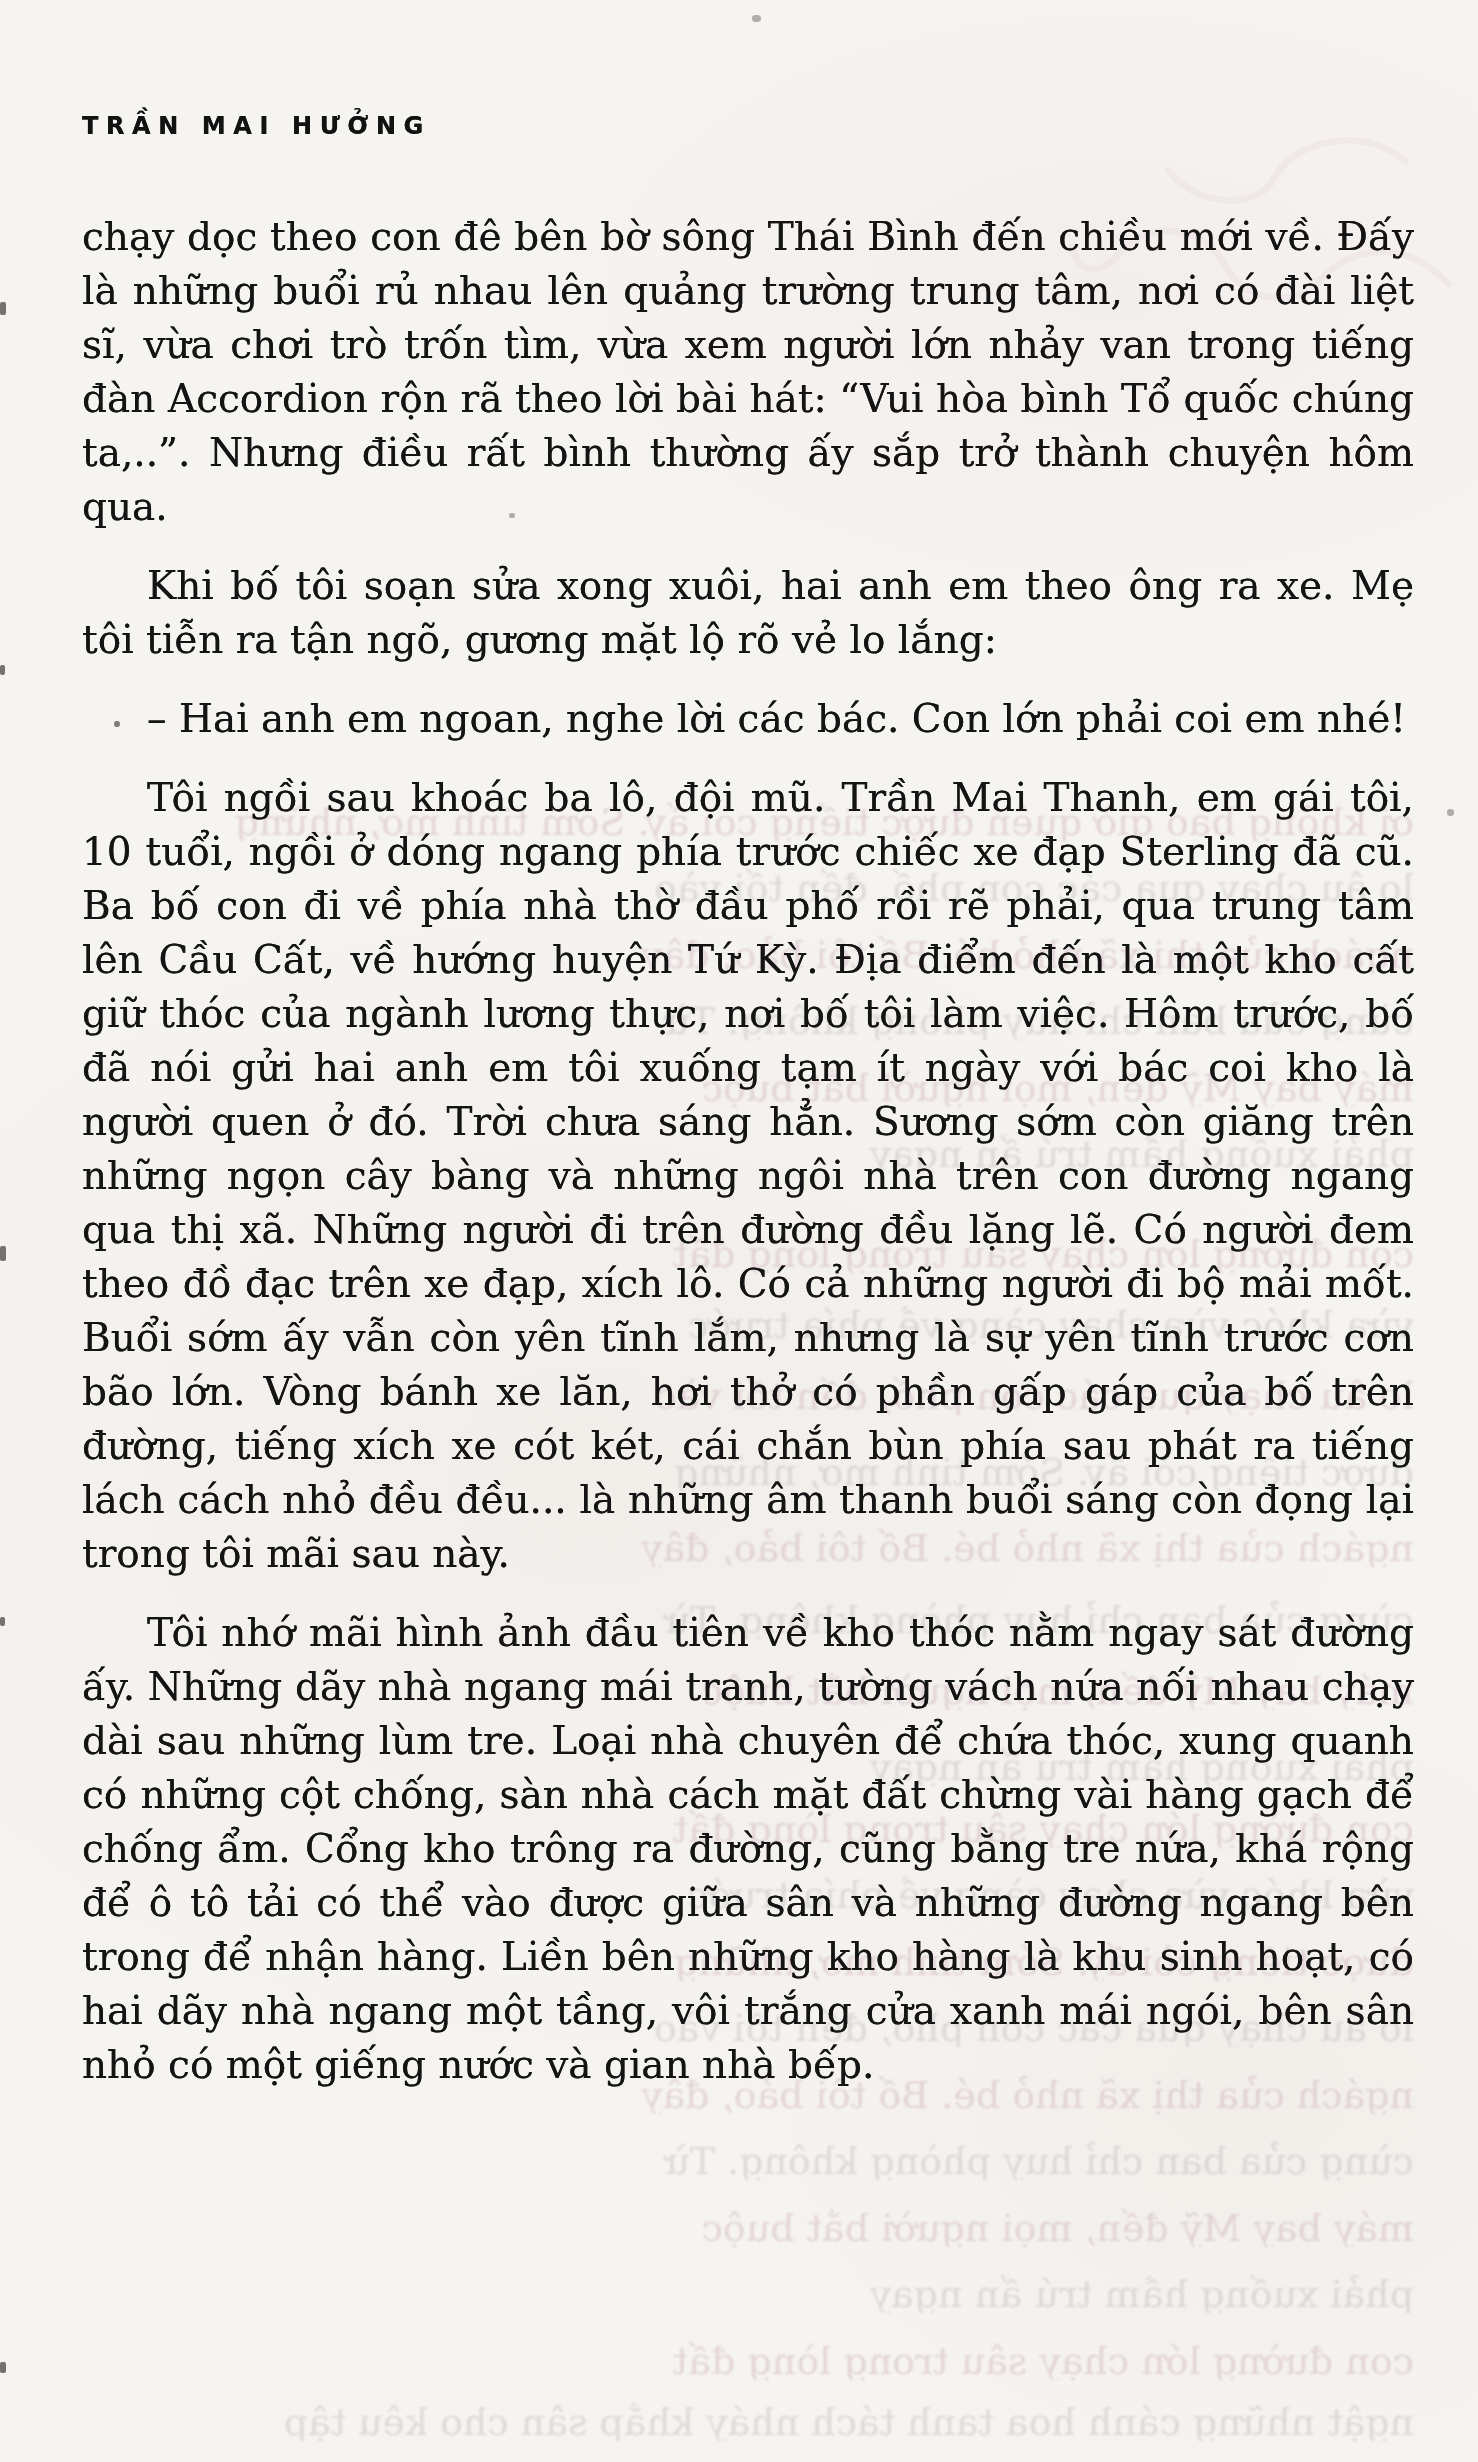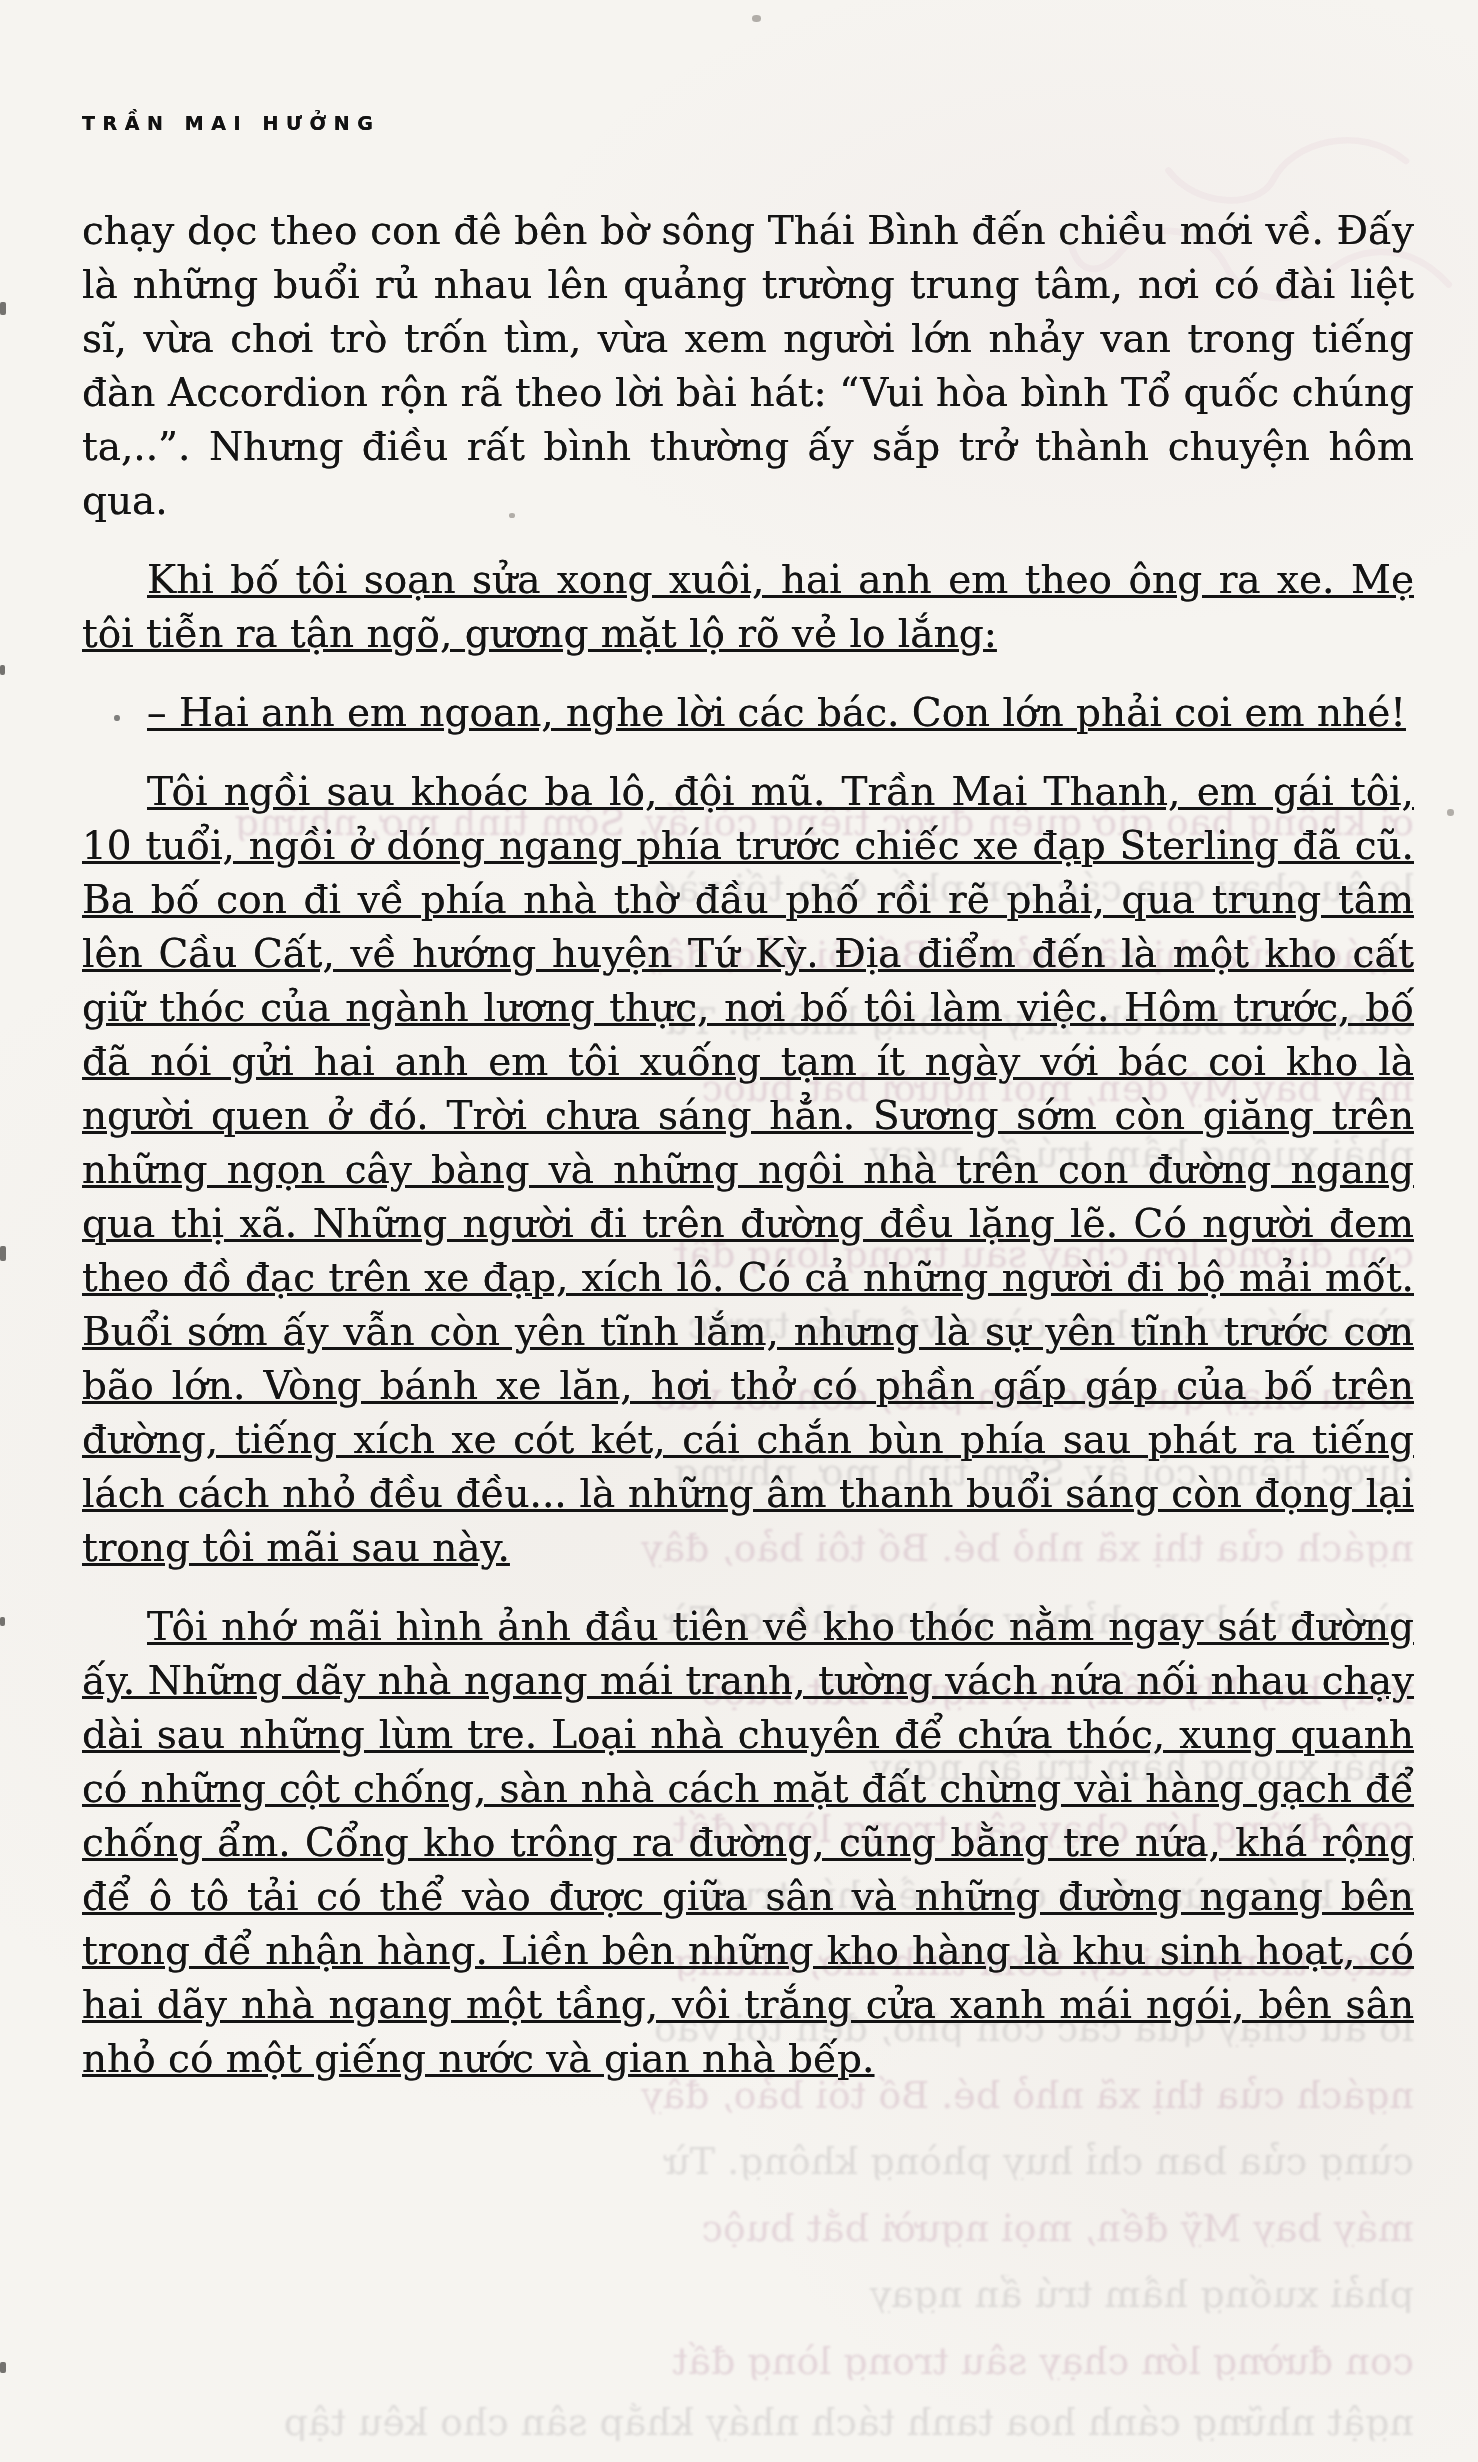--- a/index.html
+++ b/index.html
@@ -28,35 +28,35 @@
     filter:blur(1px);
     user-select:none;
   }
   .bleed-line.pink{color:rgba(186,142,166,0.30);}
   .bleed-line.gray{color:rgba(150,148,152,0.26);}
   .bleed-squiggle{position:absolute;pointer-events:none;opacity:0.55;}
   
   .content{position:absolute;left:82px;top:112px;width:1332px;}
   .author-header{
     font-family:"DejaVu Sans","Liberation Sans",sans-serif;
-    font-size:19px;font-weight:700;letter-spacing:7.6px;
+    font-size:24px;font-weight:700;letter-spacing:7.6px;
     color:#121212;
     margin:0 0 70px 0;
     text-shadow:0 0 0.4px #121212;
   }
   .body-text p{
     margin:0;
     font-size:39px;
     line-height:54px;
     text-align:justify;
     color:#141414;
     text-shadow:0 0 0.6px rgba(10,10,10,0.85);
     position:relative;
   }
-  .body-text p + p{margin-top:25px;text-decoration:underline;}
+  .body-text p + p{margin-top:25px;}
   .body-text p.indent{text-indent:65px;}
   .dialogue-dot{
     position:absolute;left:32px;top:28.5px;width:5.7px;height:6.6px;
     background:rgba(30,30,30,0.55);border-radius:50%;
   }
   
   .edge-mark{position:absolute;background:#2e2c2a;border-radius:1.9px;opacity:0.65;}
   .speck{position:absolute;background:#6b6560;border-radius:50%;opacity:0.5;}
 </style>
 </head>

